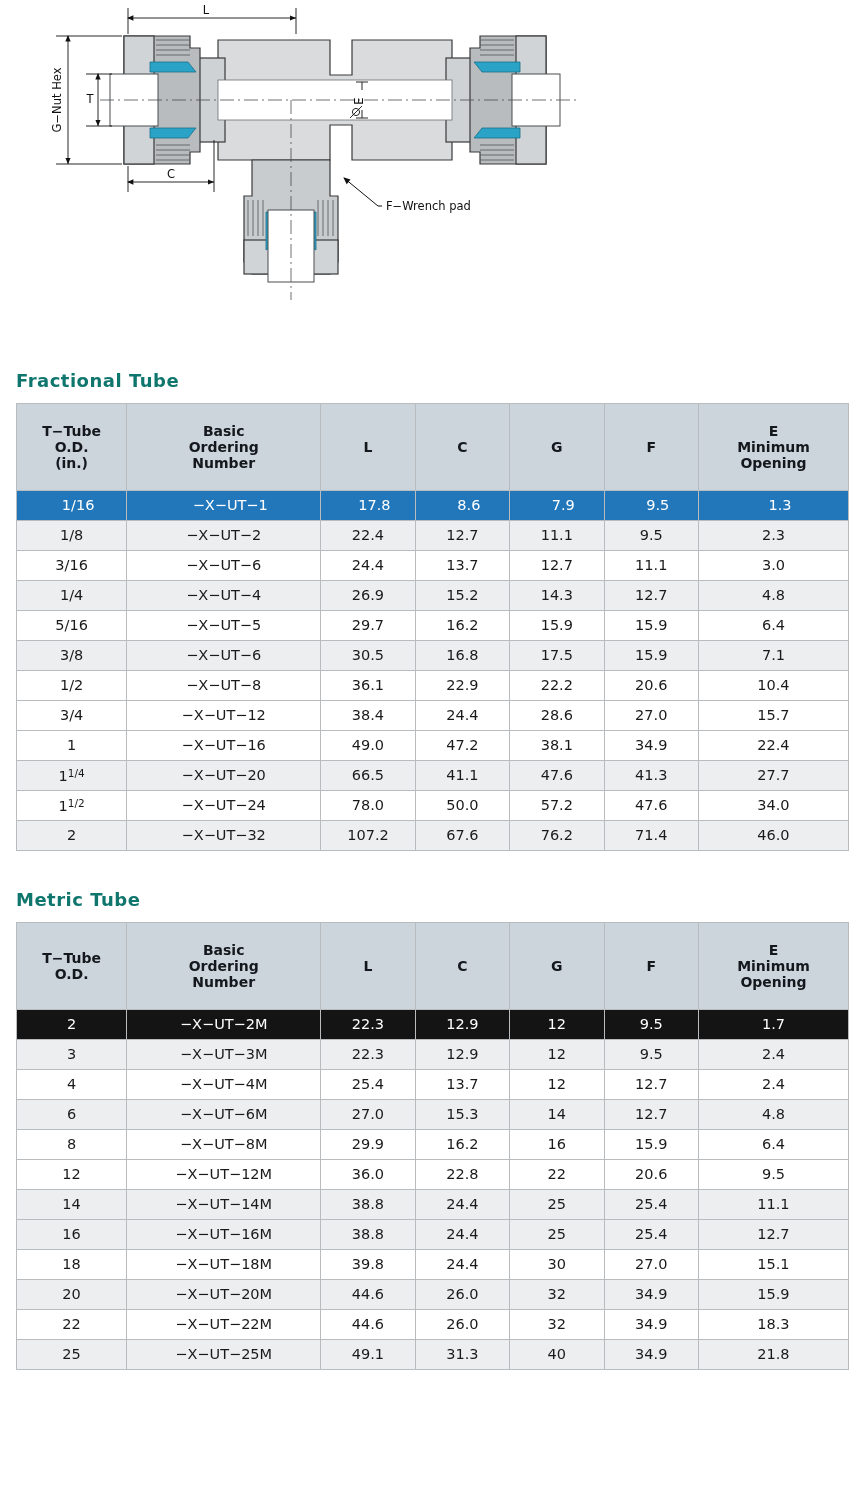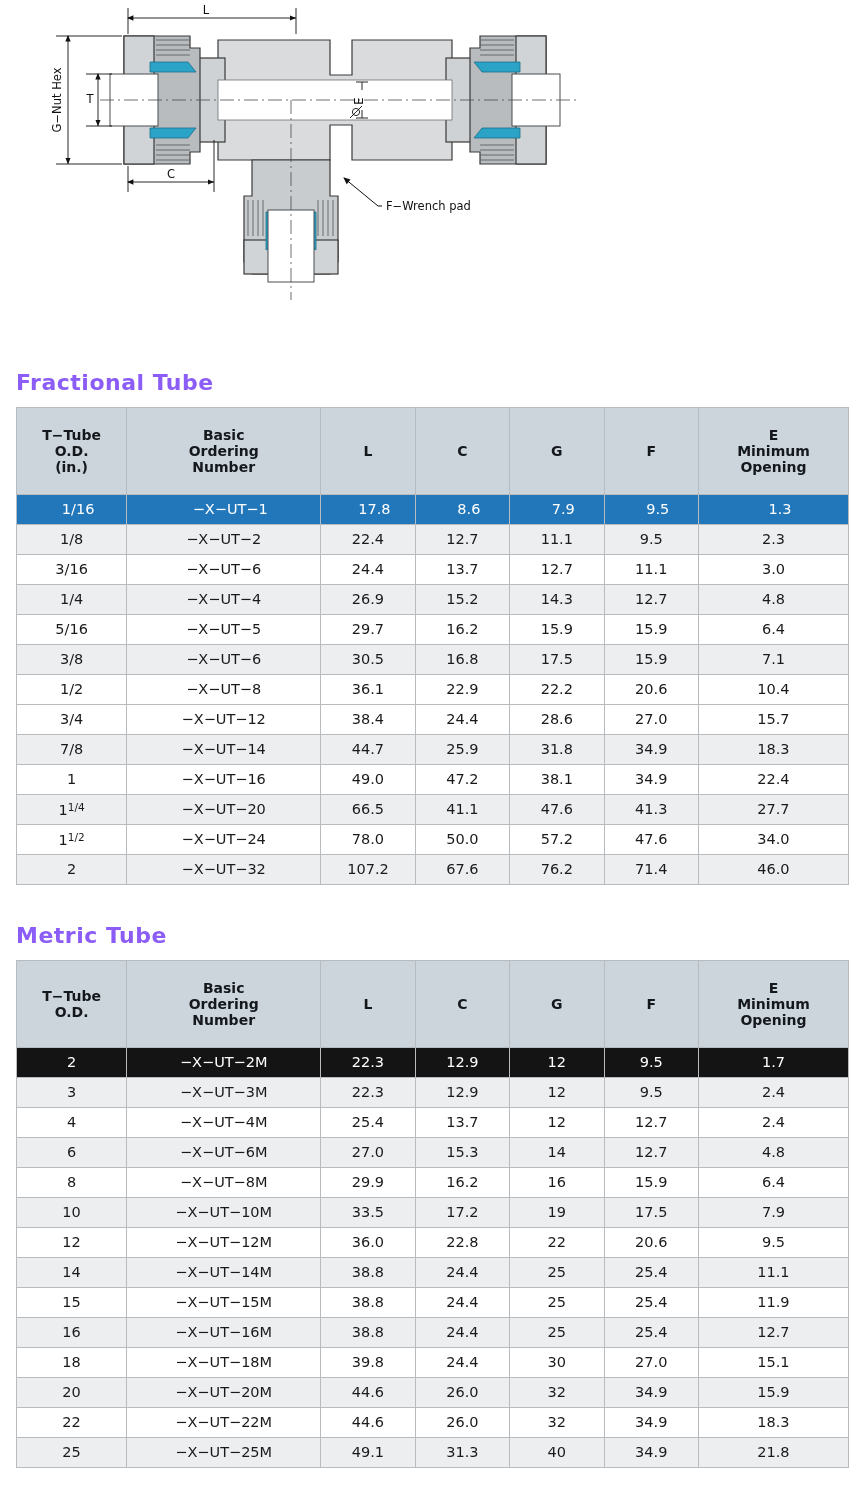--- a/index.html
+++ b/index.html
@@ -26,24 +26,24 @@
     position: relative;
     width: 865px;
     height: 370px;
   }
   .drawing-wrap svg {
     display: block;
   }
 
   
   .section-title {
-    font-size: 22px;
+    font-size: 18px;
     font-weight: bold;
     letter-spacing: 0.5px;
-    color: #8b5cf6;
+    color: #0f766e;
     margin: 0 0 12px 16px;
   }
   .section-title.metric {
     margin-top: 38px;
   }
 
   
   table.spec {
     border-collapse: collapse;
     width: 833px;
@@ -336,29 +336,20 @@
         </tr>
         <tr>
           <td>3/4</td>
           <td>−X−UT−12</td>
           <td>38.4</td>
           <td>24.4</td>
           <td>28.6</td>
           <td>27.0</td>
           <td>15.7</td>
         </tr>
-        <tr class="alt">
-          <td>7/8</td>
-          <td>−X−UT−14</td>
-          <td>44.7</td>
-          <td>25.9</td>
-          <td>31.8</td>
-          <td>34.9</td>
-          <td>18.3</td>
-        </tr>
         <tr>
           <td>1</td>
           <td>−X−UT−16</td>
           <td>49.0</td>
           <td>47.2</td>
           <td>38.1</td>
           <td>34.9</td>
           <td>22.4</td>
         </tr>
         <tr class="alt">
@@ -464,56 +455,38 @@
         </tr>
         <tr>
           <td>8</td>
           <td>−X−UT−8M</td>
           <td>29.9</td>
           <td>16.2</td>
           <td>16</td>
           <td>15.9</td>
           <td>6.4</td>
         </tr>
-        <tr class="alt">
-          <td>10</td>
-          <td>−X−UT−10M</td>
-          <td>33.5</td>
-          <td>17.2</td>
-          <td>19</td>
-          <td>17.5</td>
-          <td>7.9</td>
-        </tr>
         <tr>
           <td>12</td>
           <td>−X−UT−12M</td>
           <td>36.0</td>
           <td>22.8</td>
           <td>22</td>
           <td>20.6</td>
           <td>9.5</td>
         </tr>
         <tr class="alt">
           <td>14</td>
           <td>−X−UT−14M</td>
           <td>38.8</td>
           <td>24.4</td>
           <td>25</td>
           <td>25.4</td>
           <td>11.1</td>
         </tr>
-        <tr>
-          <td>15</td>
-          <td>−X−UT−15M</td>
-          <td>38.8</td>
-          <td>24.4</td>
-          <td>25</td>
-          <td>25.4</td>
-          <td>11.9</td>
-        </tr>
         <tr class="alt">
           <td>16</td>
           <td>−X−UT−16M</td>
           <td>38.8</td>
           <td>24.4</td>
           <td>25</td>
           <td>25.4</td>
           <td>12.7</td>
         </tr>
         <tr>

